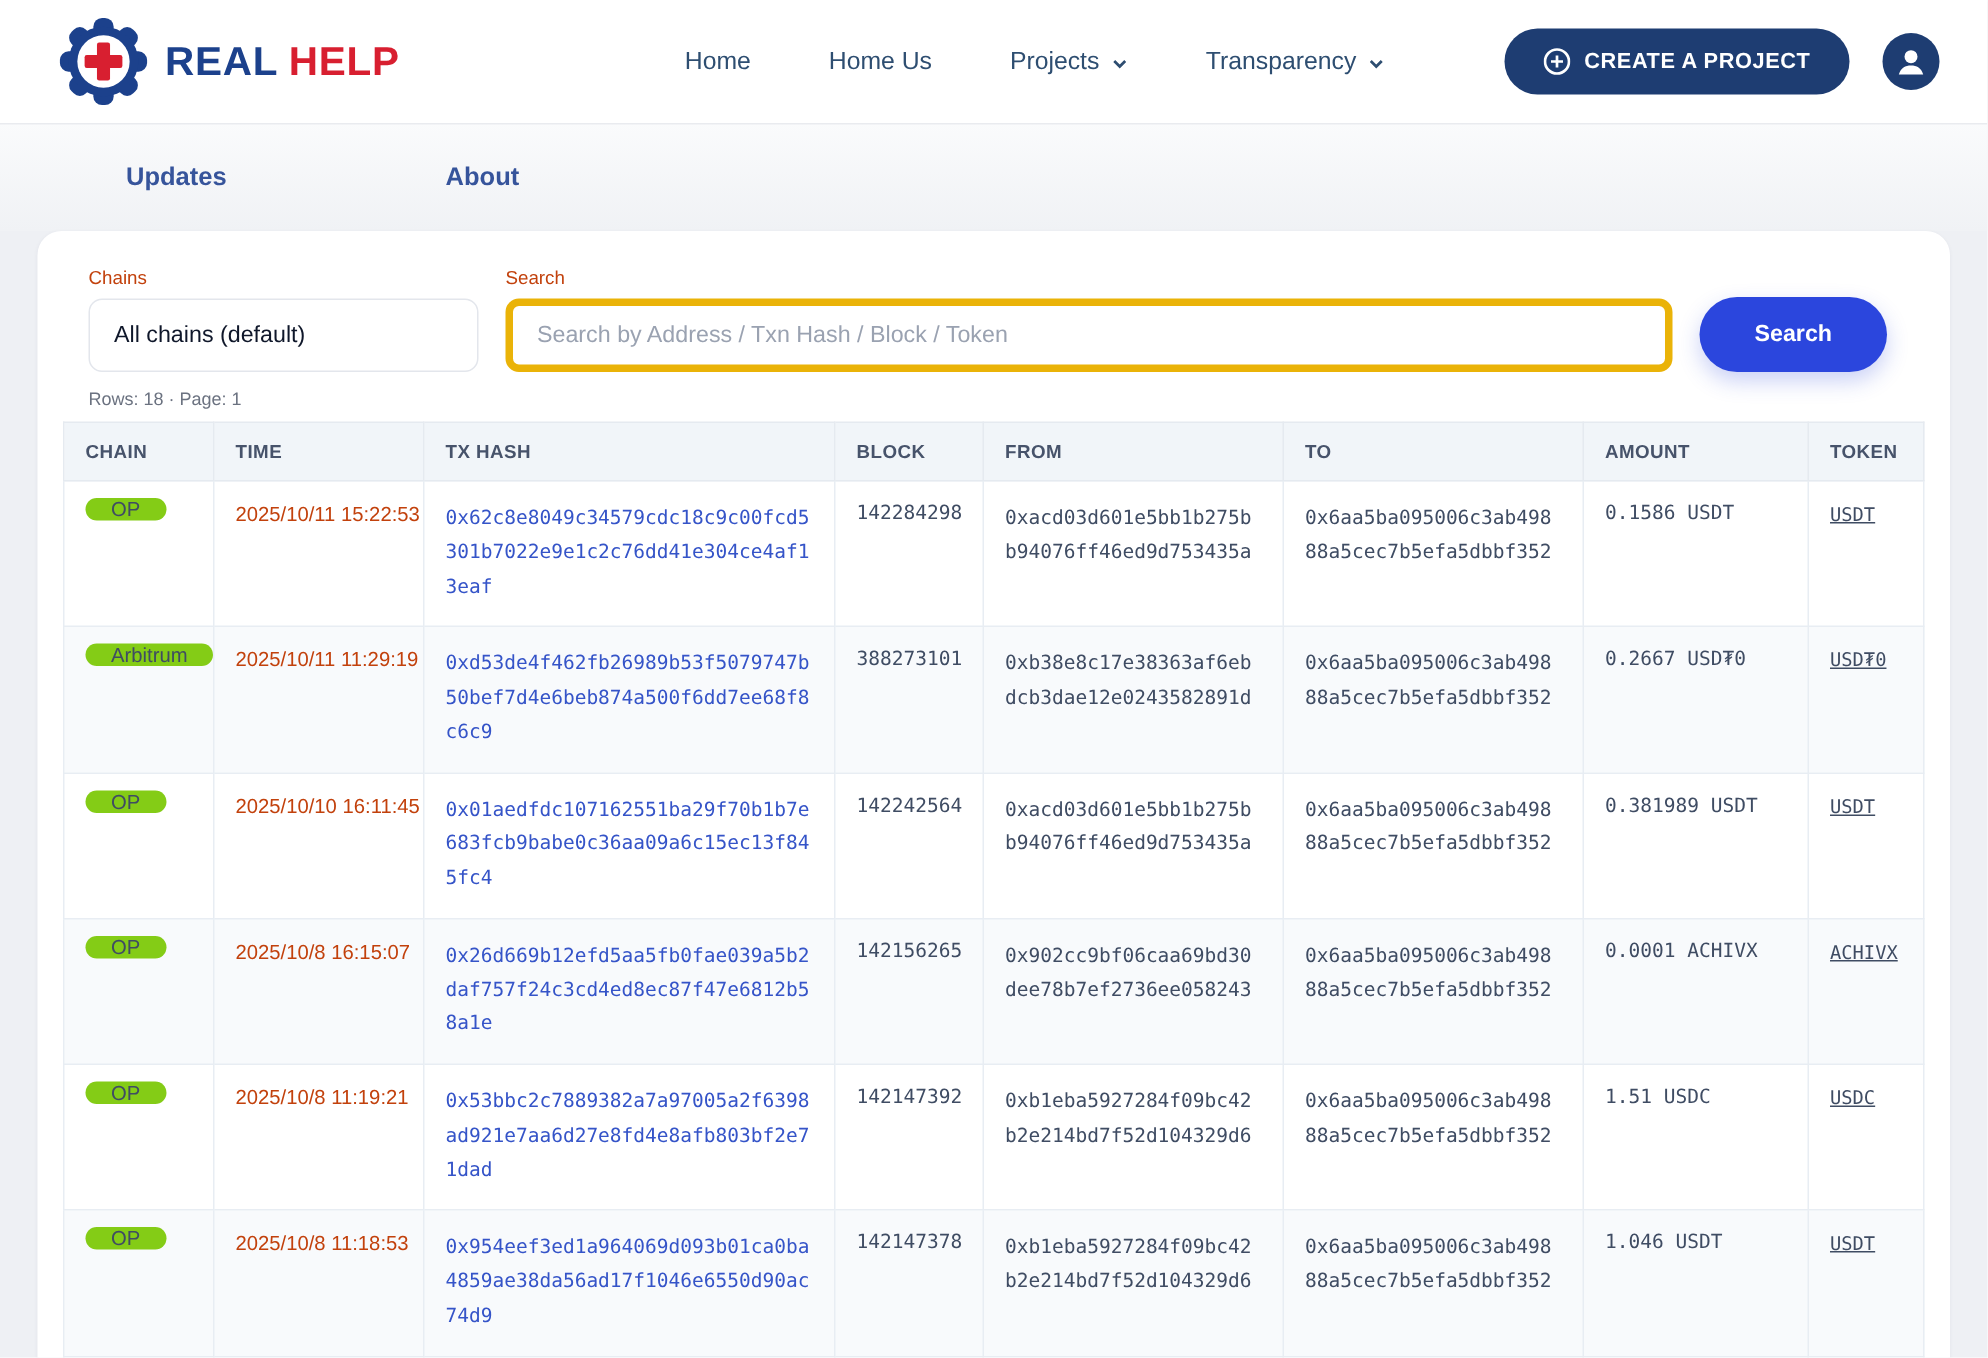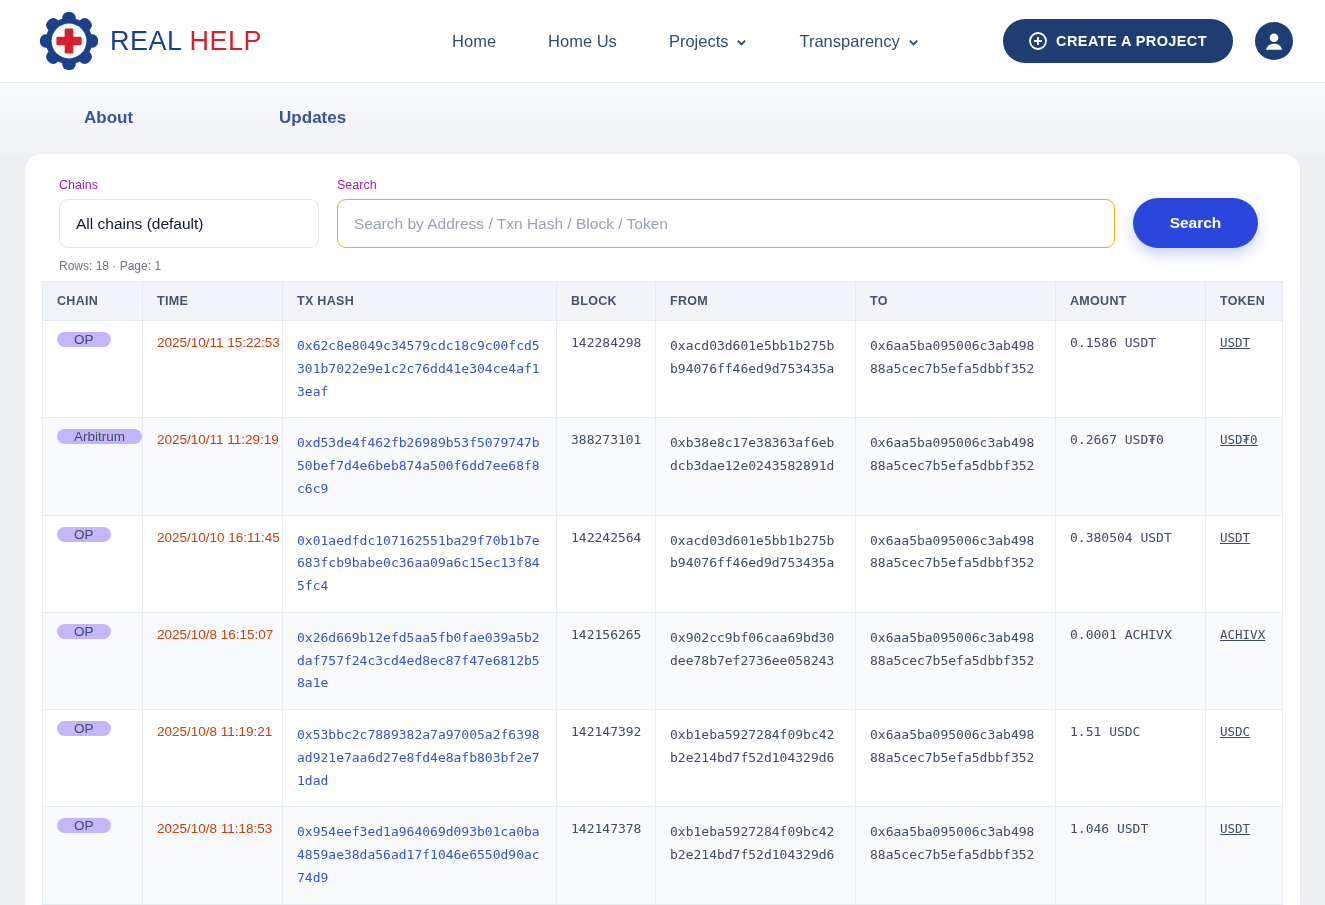--- a/index.html
+++ b/index.html
@@ -2,57 +2,57 @@
 <html><head>
 <meta charset="utf-8">
 <style>
   * { margin:0; padding:0; box-sizing:border-box; }
   html,body { width:1325px; height:905px; overflow:hidden; }
   body { font-family:"Liberation Sans", sans-serif; background:#eef0f4; }
 
   
   .topbar { height:82px; background:#ffffff; display:flex; align-items:center; padding:0 32px 0 38px; box-shadow:0 1px 0 #e9ebef; position:relative; z-index:2; }
   .logo { display:flex; align-items:center; gap:10px; cursor:pointer; }
-  .logo-text { font-size:27px; font-weight:400; letter-spacing:.5px; }
+  .logo-text { font-size:27px; font-weight:700; letter-spacing:.5px; }
   .logo-text .p1 { color:#1c418c; }
   .logo-text .p2 { color:#d81f30; margin-left:7px; }
   .nav { display:flex; align-items:flex-end; gap:52px; margin-left:190px; }
   .nav-item { font-size:16.5px; color:#2e4e71; display:flex; align-items:center; gap:8px; cursor:pointer; white-space:nowrap; }
   .chev { width:11px; height:11px; stroke:#2e4e71; stroke-width:2; fill:none; margin-top:3px; }
   .topbar-right { margin-left:auto; display:flex; align-items:center; gap:22px; }
   .create-btn { background:#1e3d72; color:#fff; border:none; border-radius:9999px; height:44px; padding:0 26px; font-size:14.5px; font-weight:700; letter-spacing:.4px; display:flex; align-items:center; gap:9px; cursor:pointer; font-family:Liberation Sans, sans-serif; }
   .avatar { width:38px; height:38px; border-radius:50%; background:#1e3d72; display:flex; align-items:center; justify-content:center; cursor:pointer; }
 
   
   .tabs-strip { height:72px; display:flex; align-items:center; padding-left:40px; background:linear-gradient(#fafbfc,#f0f2f5); }
   .tab { font-size:17px; font-weight:700; color:#36549b; padding:12px 44px; border-radius:24px; cursor:pointer; white-space:nowrap; }
   .tab + .tab { margin-left:58px; }
   .tab.active { color:#e0476f; background:#ededf0; }
 
   
   .card { margin:0 25px; background:#ffffff; border-radius:16px; box-shadow:0 1px 3px rgba(30,40,70,.05); padding:24px 17px 17px 17px; min-height:760px; }
 
   .filter-row { display:flex; align-items:flex-end; gap:18px; padding:0 25px 0 17px; }
   .field { display:flex; flex-direction:column; gap:7px; }
-  .field-label { font-size:12.5px; color:#a21caf; }
+  .field-label { font-size:12.5px; color:#c2410c; }
   .select-box { width:260px; height:49px; border:1px solid #e3e6ec; border-radius:9px; background:#fff; font-size:15.5px; color:#0f172a; padding:0 16px; display:flex; align-items:center; cursor:pointer; }
   .search-field { flex:1; }
-  .search-input { width:100%; height:49px; border:1px solid #eab308; border-radius:9px; font-size:15.5px; color:#1f2937; padding:4px 16px; font-family:inherit; outline:none; }
+  .search-input { width:100%; height:49px; border:5px solid #eab308; border-radius:9px; font-size:15.5px; color:#1f2937; padding:4px 16px; font-family:inherit; outline:none; }
   .search-input::placeholder { color:#9aa2b1; }
   .search-btn { width:125px; height:50px; border:none; border-radius:9999px; background:#2b46dd; color:#fff; font-size:15.5px; font-weight:700; cursor:pointer; box-shadow:0 6px 14px rgba(43,70,221,.25); font-family:inherit; }
 
   .meta { font-size:12px; color:#6b7280; margin:11px 0 8px 17px; }
 
   
   table { width:100%; border-collapse:collapse; table-layout:fixed; border:1px solid #e5eaf0; }
   th { background:#f1f5f9; font-size:12.5px; font-weight:700; color:#47536b; text-align:left; padding:12px 14px; border:1px solid #e5eaf0; letter-spacing:.3px; }
   td { border:1px solid #e8edf3; padding:14px 14px; vertical-align:top; font-size:13px; }
   tr.even td { background:#f8fafc; }
   .td-chain { padding-top:11px; }
-  .chain-badge { display:inline-block; background:#c4b5fd; color:#3f4c63; font-size:13.5px; padding:0 17px; border-radius:9999px; }
+  .chain-badge { display:inline-block; background:#84cc16; color:#3f4c63; font-size:13.5px; padding:0 17px; border-radius:9999px; }
   .td-time { color:#c2410c; font-size:13.5px; white-space:nowrap; }
   .mono { font-family:"DejaVu Sans Mono","Liberation Mono",monospace; }
   .td-hash { word-break:break-all; line-height:1.75; }
   .hash-link { color:#3554c8; text-decoration:none; cursor:pointer; }
   .td-block { color:#3f4c63; }
   .td-from, .td-to { color:#3f4c63; word-break:break-all; line-height:1.75; }
   .td-amount { color:#3f4c63; }
   .td-token { color:#3f4c63; font-size:12.5px;text-decoration:underline; }
 </style>
 </head>
@@ -111,22 +111,22 @@
     <div class="avatar">
       <svg width="26" height="26" viewBox="0 0 24 24">
           <circle cx="12" cy="9" r="4" fill="#fff"></circle>
           <path d="M4.5 20c1.2-4 4-5.5 7.5-5.5s6.3 1.5 7.5 5.5z" fill="#fff"></path>
         </svg>
     </div>
   </div>
 </div>
 
 <div class="tabs-strip">
+  <div class="tab">Updates</div>
   <div class="tab">About</div>
-  <div class="tab">Updates</div>
 </div>
 
 <div class="card">
 
   <div class="filter-row">
     <div class="field">
       <span class="field-label">Chains</span>
       <div class="select-box">
         <span>All chains (default)</span>
       </div>
@@ -186,21 +186,21 @@
     <td class="td-token mono">USD₮0</td>
   </tr>
 
   <tr class="row">
     <td class="td-chain"><span class="chain-badge">OP</span></td>
     <td class="td-time">2025/10/10 16:11:45</td>
     <td class="td-hash mono"><a class="hash-link">0x01aedfdc107162551ba29f70b1b7e683fcb9babe0c36aa09a6c15ec13f845fc4</a></td>
     <td class="td-block mono">142242564</td>
     <td class="td-from mono">0xacd03d601e5bb1b275bb94076ff46ed9d753435a</td>
     <td class="td-to mono">0x6aa5ba095006c3ab49888a5cec7b5efa5dbbf352</td>
-    <td class="td-amount mono">0.380504 USDT</td>
+    <td class="td-amount mono">0.381989 USDT</td>
     <td class="td-token mono">USDT</td>
   </tr>
 
   <tr class="row even">
     <td class="td-chain"><span class="chain-badge">OP</span></td>
     <td class="td-time">2025/10/8 16:15:07</td>
     <td class="td-hash mono"><a class="hash-link">0x26d669b12efd5aa5fb0fae039a5b2daf757f24c3cd4ed8ec87f47e6812b58a1e</a></td>
     <td class="td-block mono">142156265</td>
     <td class="td-from mono">0x902cc9bf06caa69bd30dee78b7ef2736ee058243</td>
     <td class="td-to mono">0x6aa5ba095006c3ab49888a5cec7b5efa5dbbf352</td>

